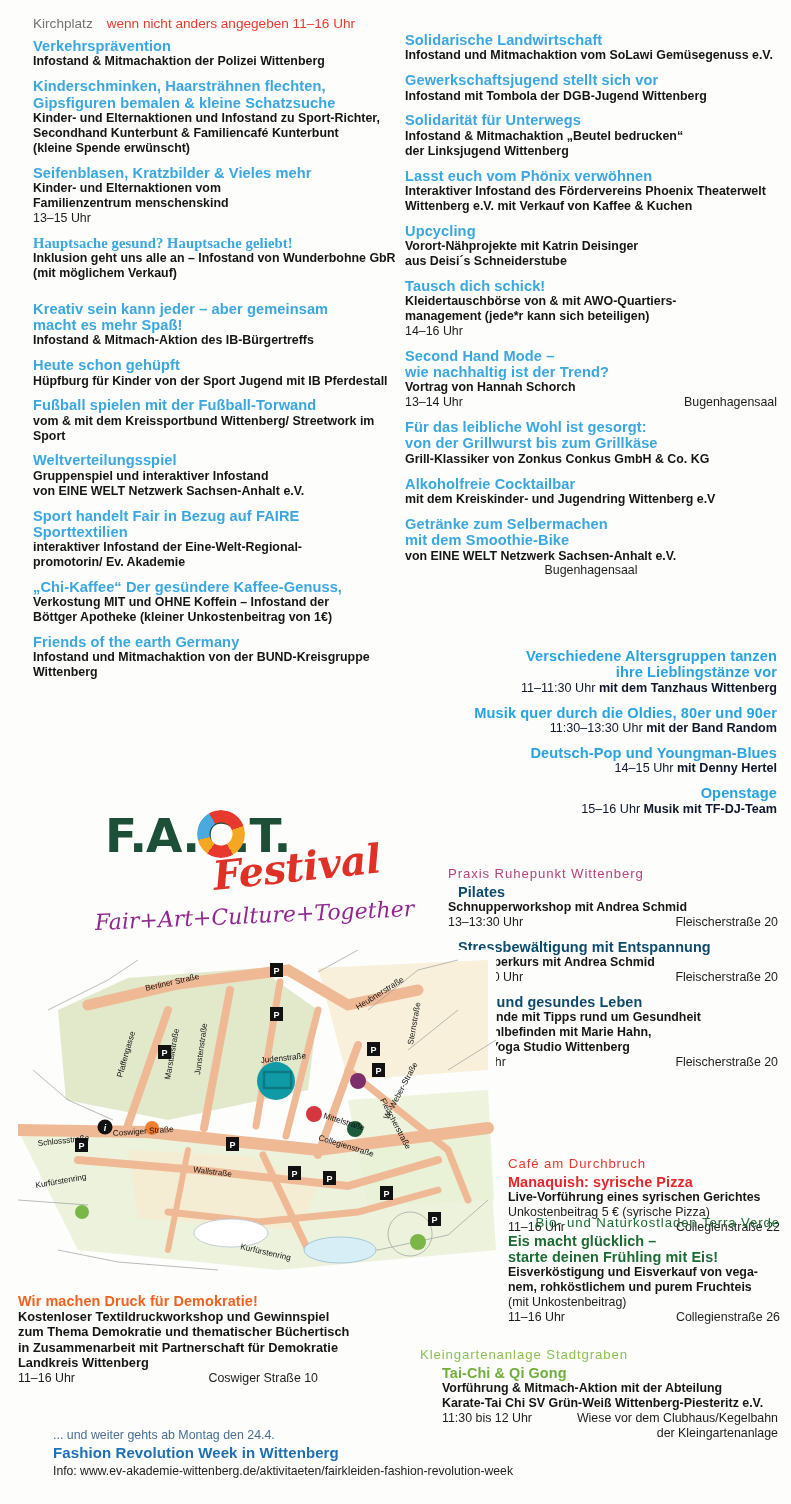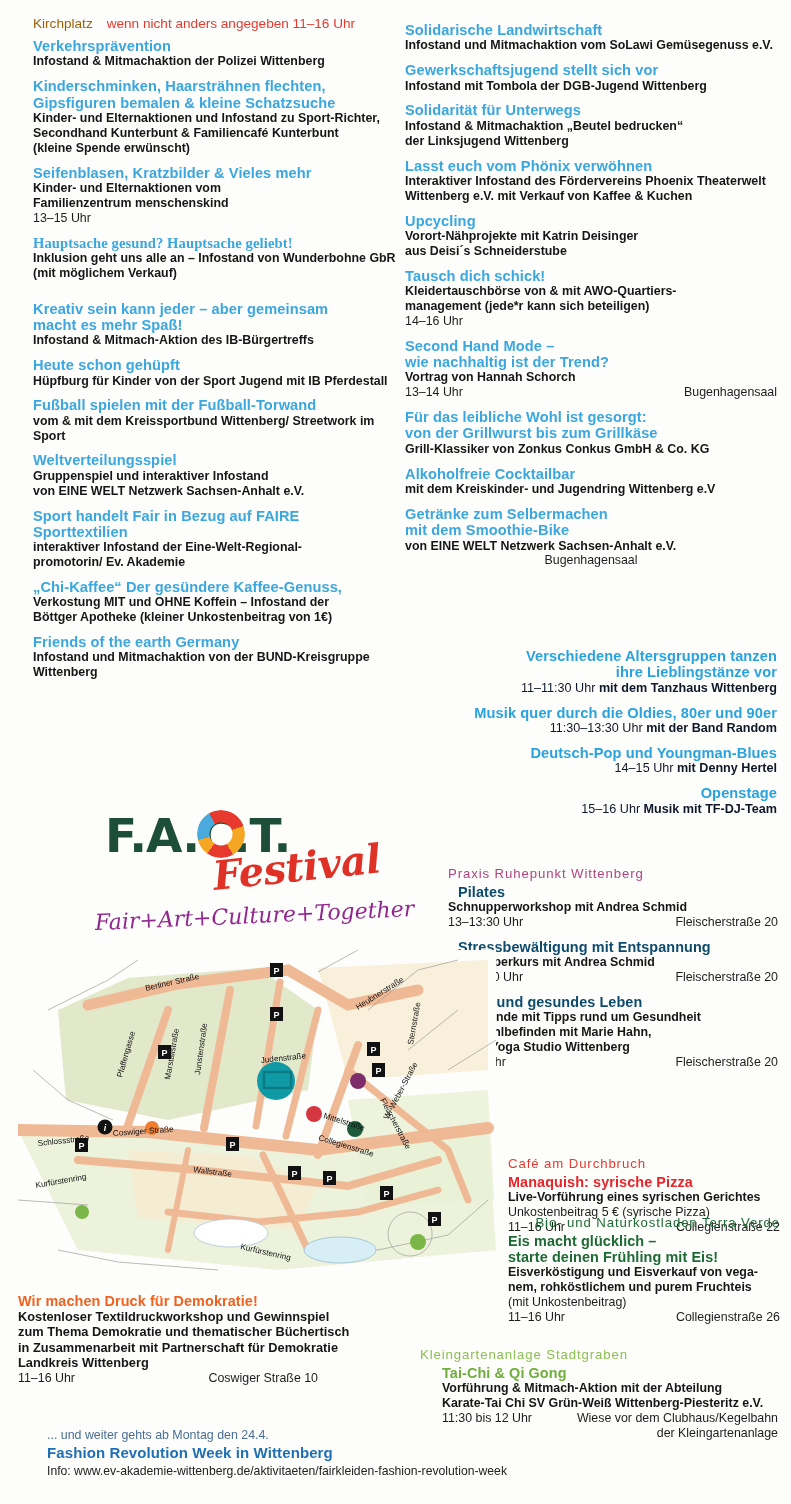--- a/index.html
+++ b/index.html
@@ -18,27 +18,27 @@
   .subl{color:#1d1d1d;font-size:12.4px;font-weight:normal;line-height:1.2;}
   .sechdr{font-weight:normal;letter-spacing:.9px;}
 
   .blue  {color:#3aa7e0;}
   .magenta{color:#9c2064;}
 
   .ev{margin-bottom:9px;}
 
   
   #col-left{position:absolute;left:33px;top:38px;width:368px;}
-  #col-right{position:absolute;left:405px;top:22px;width:372px;}
+  #col-right{position:absolute;left:405px;top:32px;width:372px;}
   #col-left .ttl{font-size:14.6px;}
   #col-right .ttl{font-size:14.6px;}
 
   
   #topline{position:absolute;left:33px;top:16px;font-size:13.6px;}
-  #topline .place{color:#a16207;}
+  #topline .place{color:#737373;}
   #topline .note{color:#e8392e;margin-left:14px;}
 
   .row{display:flex;justify-content:space-between;}
   .row .r{margin-left:18px;}
   .rightonly{text-align:right;}
 
   
   #stage{position:absolute;left:405px;top:648px;width:372px;text-align:right;}
   #stage .sechdr{font-size:13.2px;color:#49b3e6;margin-bottom:4px;}
   #stage .ttl{font-size:14.6px;color:#29a3e0;}
@@ -67,21 +67,21 @@
   #garten .sechdr{font-size:13.2px;color:#8cc152;margin-bottom:3px;}
   #garten .ttl{font-size:14.4px;color:#6fae3c;}
 
   
   #buchladen{position:absolute;left:18px;top:1275px;width:340px;}
   #buchladen .sechdr{font-size:13.2px;color:#f3903f;margin-bottom:3px;}
   #buchladen .ttl{font-size:14.4px;color:#f0621f;}
   #buchladen .sub{font-size:12.8px;}
 
   
-  #footer{position:absolute;left:47px;top:1428px;width:620px;}
+  #footer{position:absolute;left:53px;top:1428px;width:620px;}
   #footer .pre{font-size:12.4px;color:#4a6f96;margin-bottom:3px;}
   #footer .ttl{font-size:15px;color:#1f6fb5;margin-bottom:2px;}
   #footer .info{font-size:12.2px;color:#222;}
 
   
   #logo{position:absolute;left:95px;top:812px;width:330px;height:130px;}
   #fact{font-family:"DejaVu Sans", sans-serif;font-weight:bold;font-size:47px;
         letter-spacing:-1px;color:#1d4f38;line-height:1;position:absolute;left:10px;top:0;}
   #festival{position:absolute;left:118px;top:40px;font-family:"DejaVu Serif",serif;
         font-style:italic;font-weight:bold;font-size:40px;color:#e03127;

